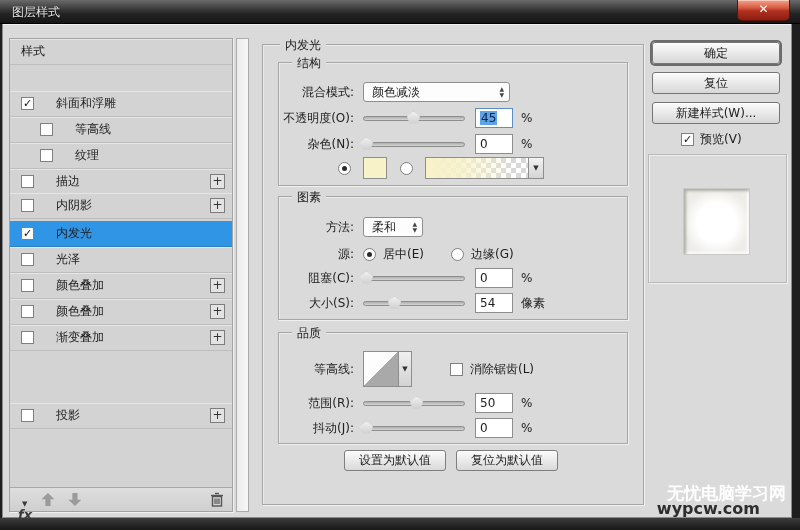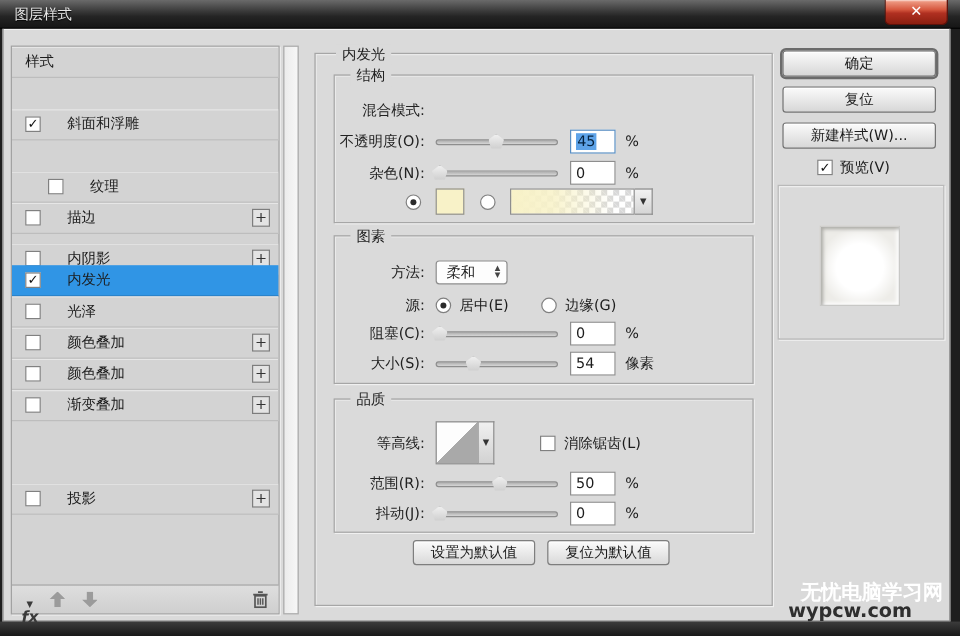--- a/index.html
+++ b/index.html
@@ -129,30 +129,34 @@
 <div class="dialog-body"></div>
 
 <div class="sidebar">
   <div class="srow nocb" style="top:0">
     <span class="slabel">样式</span>
   </div>
   <div class="srow" style="top:52px">
     <span class="cb">✓</span>
     <span class="slabel">斜面和浮雕</span>
   </div>
+  <div class="srow indent" style="top:78px">
+    <span class="cb empty"></span>
+    <span class="slabel">等高线</span>
+  </div>
   <div class="srow indent" style="top:104px">
     <span class="cb empty"></span>
     <span class="slabel">纹理</span>
   </div>
   <div class="srow" style="top:130px">
     <span class="cb empty"></span>
     <span class="slabel">描边</span>
     <span class="plusbox">+</span>
   </div>
-  <div class="srow" style="top:164px">
+  <div class="srow" style="top:154px">
     <span class="cb empty"></span>
     <span class="slabel">内阴影</span>
     <span class="plusbox">+</span>
   </div>
   <div class="srow sel" style="top:182px">
     <span class="cb">✓</span>
     <span class="slabel">内发光</span>
   </div>
   <div class="srow" style="top:208px">
     <span class="cb empty"></span>
@@ -201,20 +205,27 @@
 <div class="scrollstrip"></div>
 
 <div class="groove" style="left:262px;top:44px;width:382px;height:461px"></div>
 <span class="grouplab" style="left:280px;top:37px">内发光</span>
 
 <div class="groove" style="left:278px;top:62px;width:350px;height:124px"></div>
 <span class="grouplab" style="left:292px;top:55px">结构</span>
 
 <div class="row" style="left:266px;top:81px;width:360px">
   <span class="rlabel">混合模式:</span>
+  <div class="dropdown" style="width:147px">
+    <span>颜色减淡</span>
+    <span class="spin">
+      <span>▲</span>
+        <span>▼</span>
+    </span>
+  </div>
 </div>
 
 <div class="row" style="left:266px;top:107px;width:360px">
   <span class="rlabel">不透明度(O):</span>
   <div class="track">
     <div class="thumb" style="left:43%"></div>
   </div>
   <div class="valbox" style="border-color:#5a8fc4">
     <span class="hl">45</span>
   </div>

